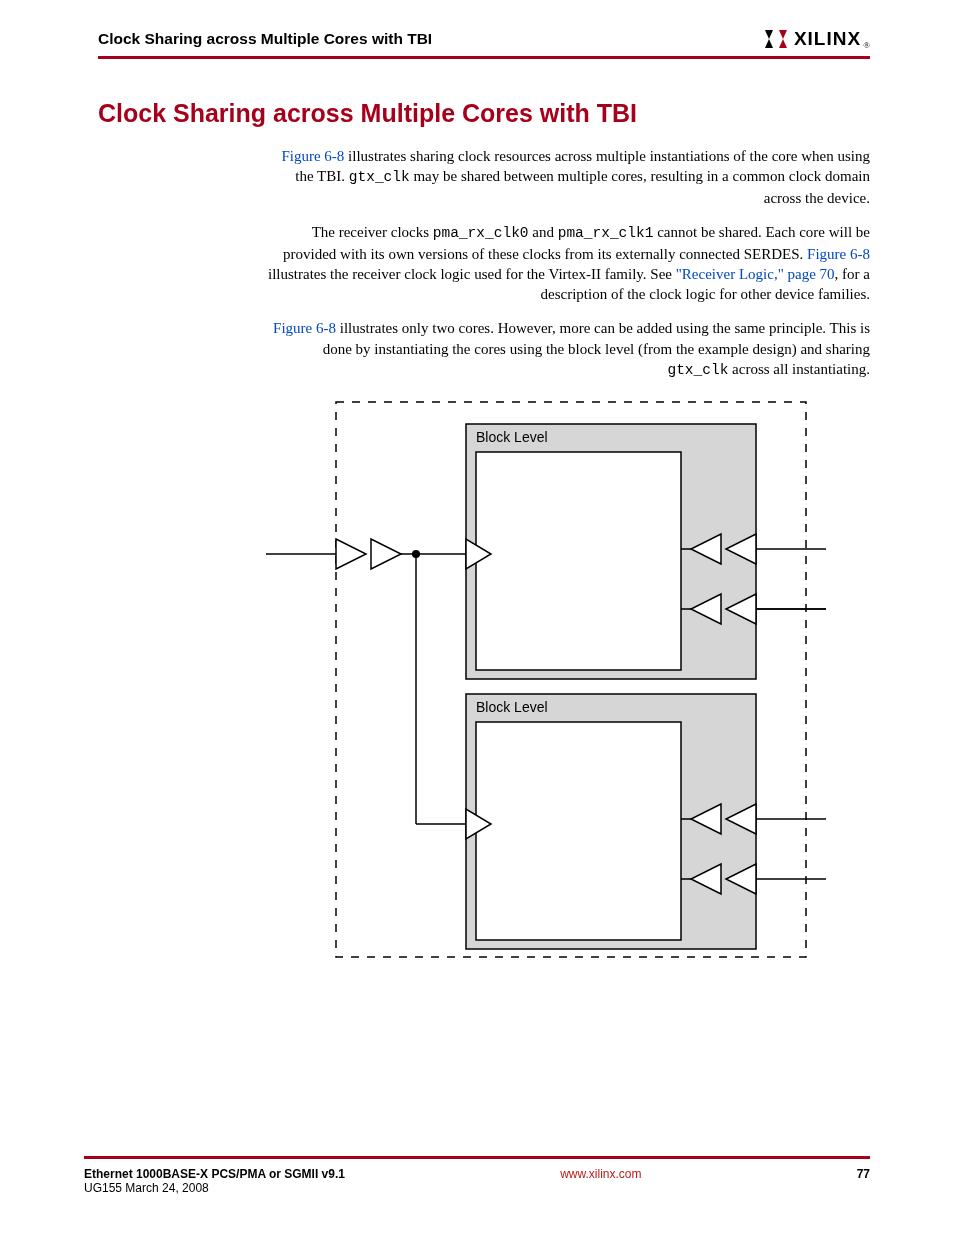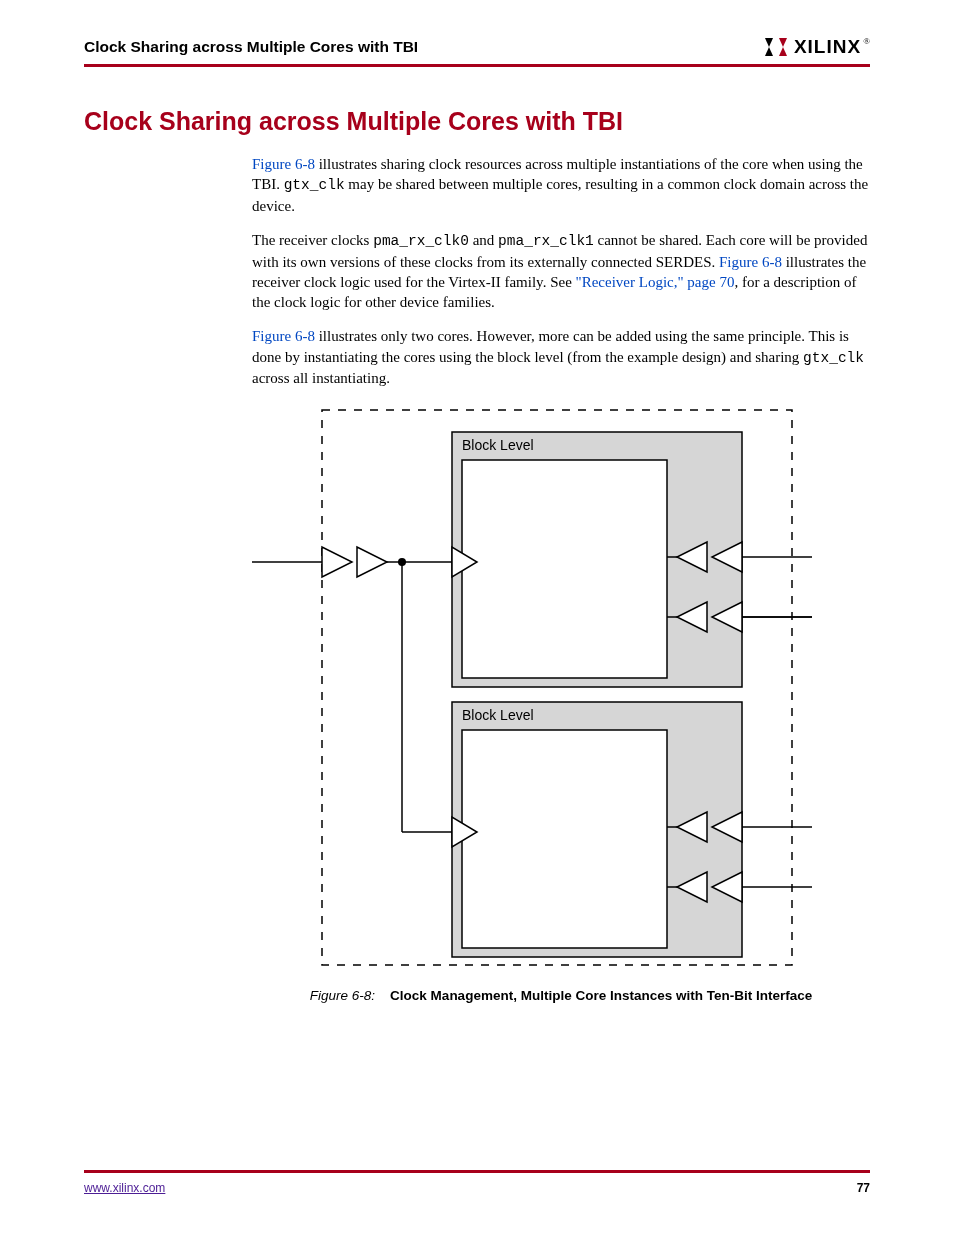--- a/index.html
+++ b/index.html
@@ -6,37 +6,38 @@
   body {
     width: 954px;
     height: 1235px;
     background: #fff;
     font-family: "Book Antiqua", Palatino, Georgia, serif;
     color: #000;
     position: relative;
     overflow: hidden;
   }
   .page {
-    padding: 36px 84px 0 84px;
+    padding: 28px 84px 0 84px;
+    margin-left: 14px;
   }
   .header-row {
     display: flex;
     justify-content: space-between;
     align-items: center;
     margin-bottom: 6px;
   }
   .header-title {
     font-family: Arial, Helvetica, sans-serif;
     font-weight: bold;
     font-size: 15.5px;
     color: #000;
   }
   .logo {
     display: flex;
-    align-items: flex-start;
+    align-items: flex-end;
   }
   .logo-text {
     font-family: Arial, Helvetica, sans-serif;
     font-weight: 900;
     letter-spacing: 1px;
     font-size: 19px;
     color: #000;
     margin-left: 4px;
   }
   .logo-reg {
@@ -57,20 +58,21 @@
     margin-bottom: 18px;
   }
   .body-text {
     margin-left: 168px;
     font-size: 15px;
     line-height: 1.35;
     color: #000;
   }
   .body-text p {
     margin-bottom: 14px;
+    text-align: right;
   }
   .link {
     color: #0047c2;
     text-decoration: none;
   }
   .code {
     font-family: "Courier New", monospace;
     font-size: 14.5px;
   }
   .figure-wrap {
@@ -109,22 +111,21 @@
     display: flex;
     justify-content: space-between;
     align-items: flex-start;
     font-family: Arial, Helvetica, sans-serif;
     font-size: 12px;
   }
   .footer-left b {
     font-weight: bold;
   }
   .footer-center {
-    color: #4c1d95;
-    text-decoration: underline;
+    color: #b91c1c;
   }
   .footer-right {
     font-weight: bold;
     text-align: right;
   }
 </style>
 </head>
 <body>
 
 <div class="page">
@@ -204,26 +205,25 @@
       <polygon points="490,410 490,440 460,425" fill="#fff" stroke="#000" stroke-width="1.5"></polygon>
       <polygon points="455,410 455,440 425,425" fill="#fff" stroke="#000" stroke-width="1.5"></polygon>
       <line x1="425" y1="425" x2="415" y2="425" stroke="#000" stroke-width="1.5"></line>
       <line x1="560" y1="485" x2="490" y2="485" stroke="#000" stroke-width="1.5"></line>
       <polygon points="490,470 490,500 460,485" fill="#fff" stroke="#000" stroke-width="1.5"></polygon>
       <polygon points="455,470 455,500 425,485" fill="#fff" stroke="#000" stroke-width="1.5"></polygon>
       <line x1="425" y1="485" x2="415" y2="485" stroke="#000" stroke-width="1.5"></line>
     </svg>
   </div>
 
-  <div class="figure-caption">
-    <span class="figlabel">Figure 6-8:</span>
-    &nbsp;&nbsp;
-    <span class="figtitle">Clock Management, Multiple Core Instances with Ten-Bit Interface</span>
-  </div>
 </div>
 
 <div class="footer">
   <div class="footer-rule"></div>
   <div class="footer-row">
+    <div class="footer-left">
+      <b>Ethernet 1000BASE-X PCS/PMA or SGMII v9.1</b><br>
+      <span>UG155 March 24, 2008</span>
+    </div>
     <a class="footer-center">www.xilinx.com</a>
     <div class="footer-right">77</div>
   </div>
 </div>
 
 </body></html>

